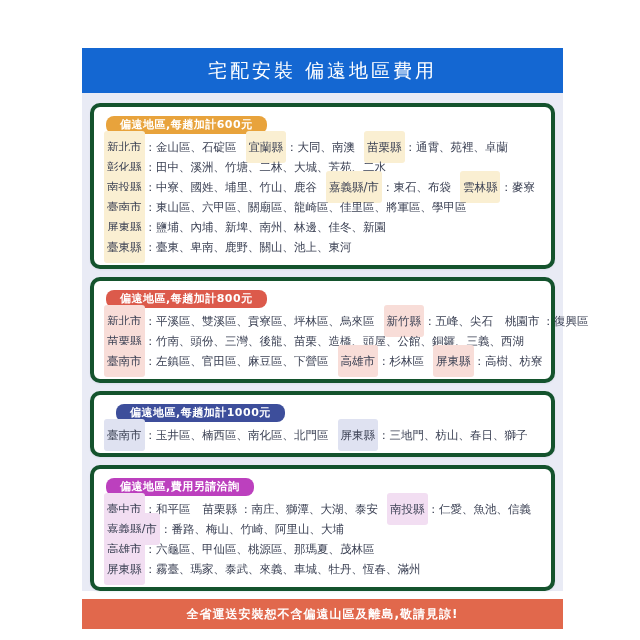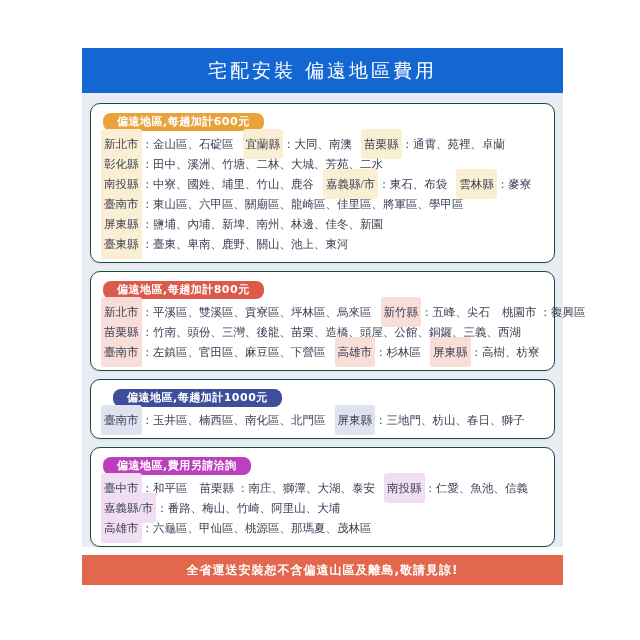--- a/index.html
+++ b/index.html
@@ -5,35 +5,35 @@
   * { margin:0; padding:0; box-sizing:border-box; }
   html,body { width:640px; height:640px; background:#ffffff; font-family:"DejaVu Sans","Liberation Sans",sans-serif; }
   .poster { position:absolute; left:82px; top:48px; width:481px; }
   .header-band {
     background:#1467D2; color:#ffffff; text-align:center;
     font-size:19px; font-weight:normal; letter-spacing:3px;
     padding:13px 0; line-height:1;
   }
   .body-area { background:#E9EBF5; padding:10px 8px 0 8px; }
   .card {
-    background:#ffffff; border:1px solid #14532d; border-radius:10px;
+    background:#ffffff; border:4px solid #14532d; border-radius:10px;
     padding:6px 10px 8px 10px; margin-bottom:8px;
     box-shadow:0 1px 2px rgba(70,80,130,0.08);
   }
   .badge {
     display:inline-block; color:#ffffff; font-size:11px; font-weight:bold;
     padding:3px 14px; border-radius:8px; margin:1px 0 3px 2px; line-height:1.1;
     letter-spacing:0.5px;
   }
   .row {
     font-size:11.5px; color:#3B4154; line-height:20px; white-space:nowrap;
   }
   .seg { margin-right:9px; }
   .seg:last-child { margin-right:0; }
-  .county { padding:9px 3px; border-radius:3px;font-family:Liberation Serif, serif; }
+  .county { padding:9px 3px; border-radius:3px; }
   .footer-band {
     background:#E1684C; color:#ffffff; text-align:center;
     font-size:12px; font-weight:bold; padding:9px 0; line-height:1;
     letter-spacing:1px;
   }
 </style>
 </head>
 <body>
 
 <div class="poster">
@@ -67,18 +67,19 @@
           <div class="row"><span class="seg"><span class="county" style="background-color: rgb(223, 226, 241);">臺南市</span><span>：</span><span>玉井區、楠西區、南化區、北門區</span></span><span class="seg"><span class="county" style="background-color: rgb(223, 226, 241);">屏東縣</span><span>：</span><span>三地門、枋山、春日、獅子</span></span></div>
         </div>
   </div>
 
   <div class="card">
     <span class="badge" style="background-color: rgb(188, 64, 190);">偏遠地區,費用另請洽詢</span>
     <div>
           <div class="row"><span class="seg"><span class="county" style="background-color: rgb(242, 222, 242); text-align: right;">臺中市</span><span>：</span><span>和平區</span></span><span class="seg"><span class="county">苗栗縣</span><span>：</span><span>南庄、獅潭、大湖、泰安</span></span><span class="seg"><span class="county" style="background-color: rgb(242, 222, 242);">南投縣</span><span>：</span><span>仁愛、魚池、信義</span></span></div>
           <div class="row"><span class="seg"><span class="county" style="background-color: rgb(242, 222, 242);">嘉義縣/市</span><span>：</span><span>番路、梅山、竹崎、阿里山、大埔</span></span></div>
           <div class="row"><span class="seg"><span class="county" style="background-color: rgb(242, 222, 242);">高雄市</span><span>：</span><span>六龜區、甲仙區、桃源區、那瑪夏、茂林區</span></span></div>
+          <div class="row"><span class="seg"><span class="county" style="background-color: rgb(242, 222, 242);">屏東縣</span><span>：</span><span>霧臺、瑪家、泰武、來義、車城、牡丹、恆春、滿州</span></span></div>
         </div>
   </div>
 </div>
 
   <div class="footer-band">全省運送安裝恕不含偏遠山區及離島,敬請見諒!</div>
 </div>
 
 </body></html>

